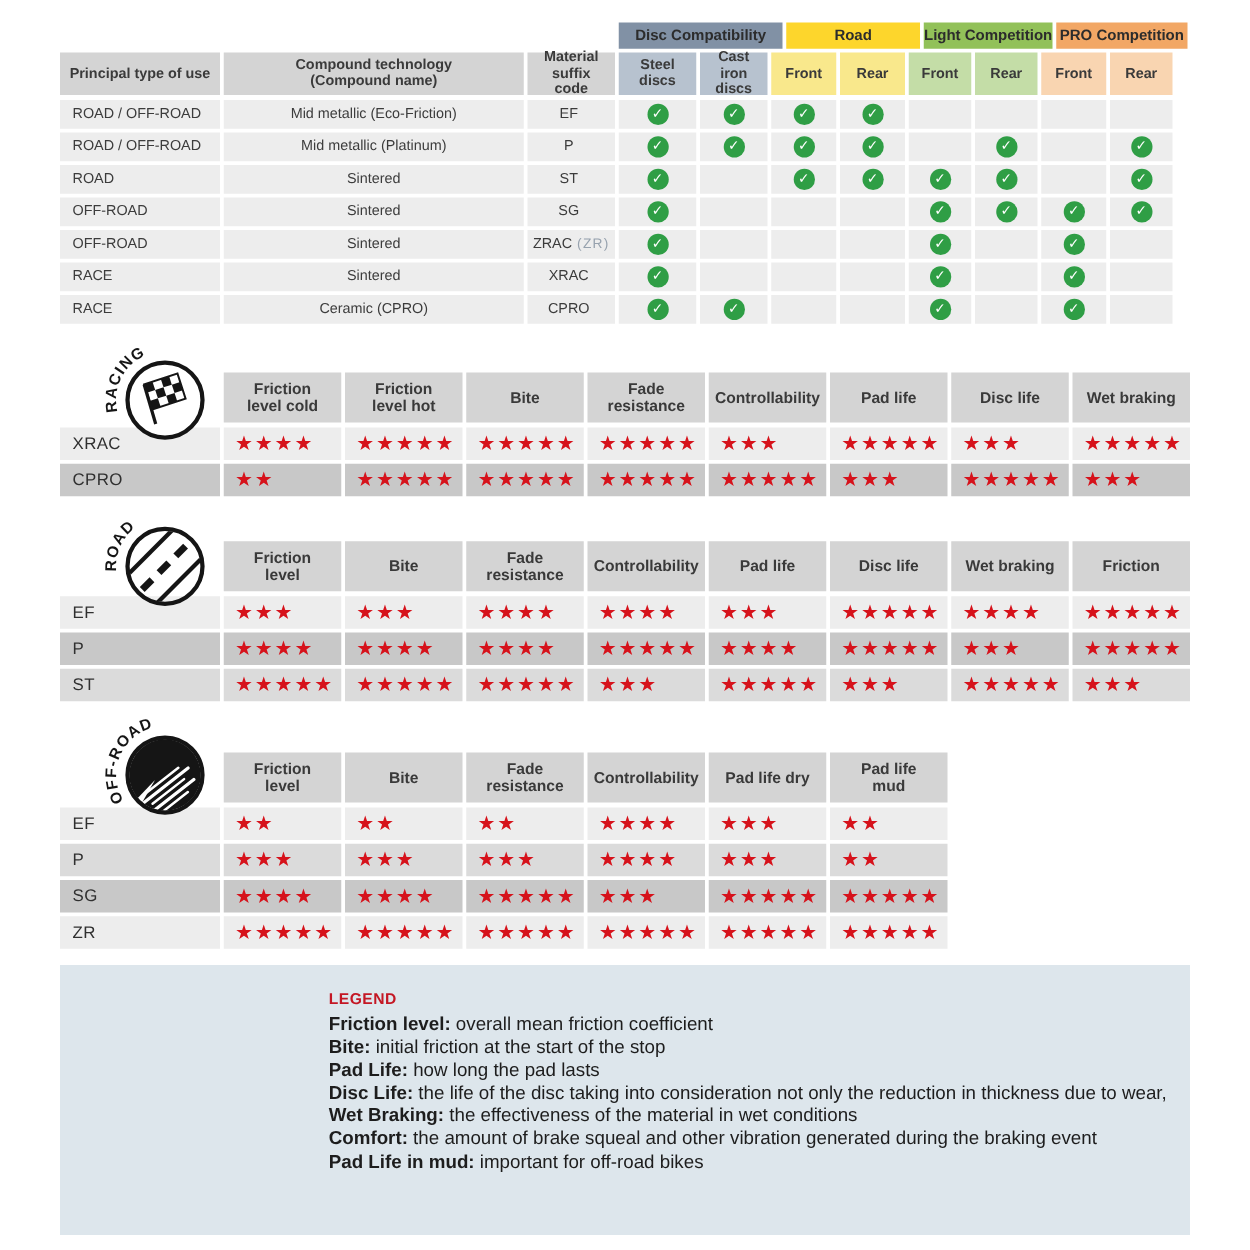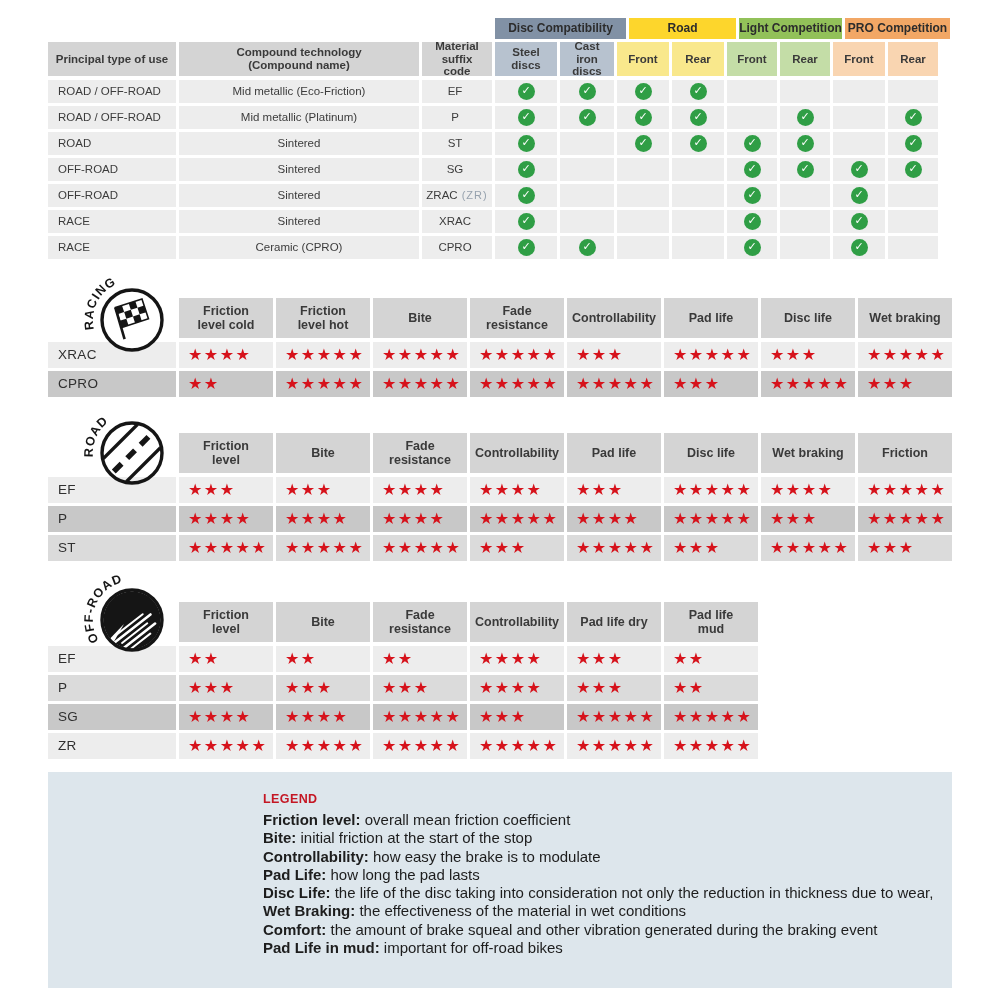--- a/index.html
+++ b/index.html
@@ -514,21 +514,20 @@
       <div class="cell stars t-light w-col">★★★★★</div>
       <div class="cell stars t-light w-col">★★★★★</div>
       <div class="cell stars t-light w-col">★★★★★</div>
     </div>
   </div>
 
   <div id="legend" class="abs">
     <div class="lg-title">LEGEND</div>
     <div class="lg-item"><span class="lg-term">Friction level:</span><span> overall mean friction coefficient</span></div>
     <div class="lg-item"><span class="lg-term">Bite:</span><span> initial friction at the start of the stop</span></div>
-    <div class="lg-item"><span class="lg-term">Controllability:</span><span> how easy the brake is to modulate</span></div>
     <div class="lg-item"><span class="lg-term">Pad Life:</span><span> how long the pad lasts</span></div>
     <div class="lg-item"><span class="lg-term">Disc Life:</span><span> the life of the disc taking into consideration not only the reduction in thickness due to wear,</span></div>
     <div class="lg-item"><span class="lg-term">Wet Braking:</span><span> the effectiveness of the material in wet conditions</span></div>
     <div class="lg-item"><span class="lg-term">Comfort:</span><span> the amount of brake squeal and other vibration generated during the braking event</span></div>
     <div class="lg-item"><span class="lg-term">Pad Life in mud:</span><span> important for off-road bikes</span></div>
   </div>
 
 </div>
 
 </body></html>

